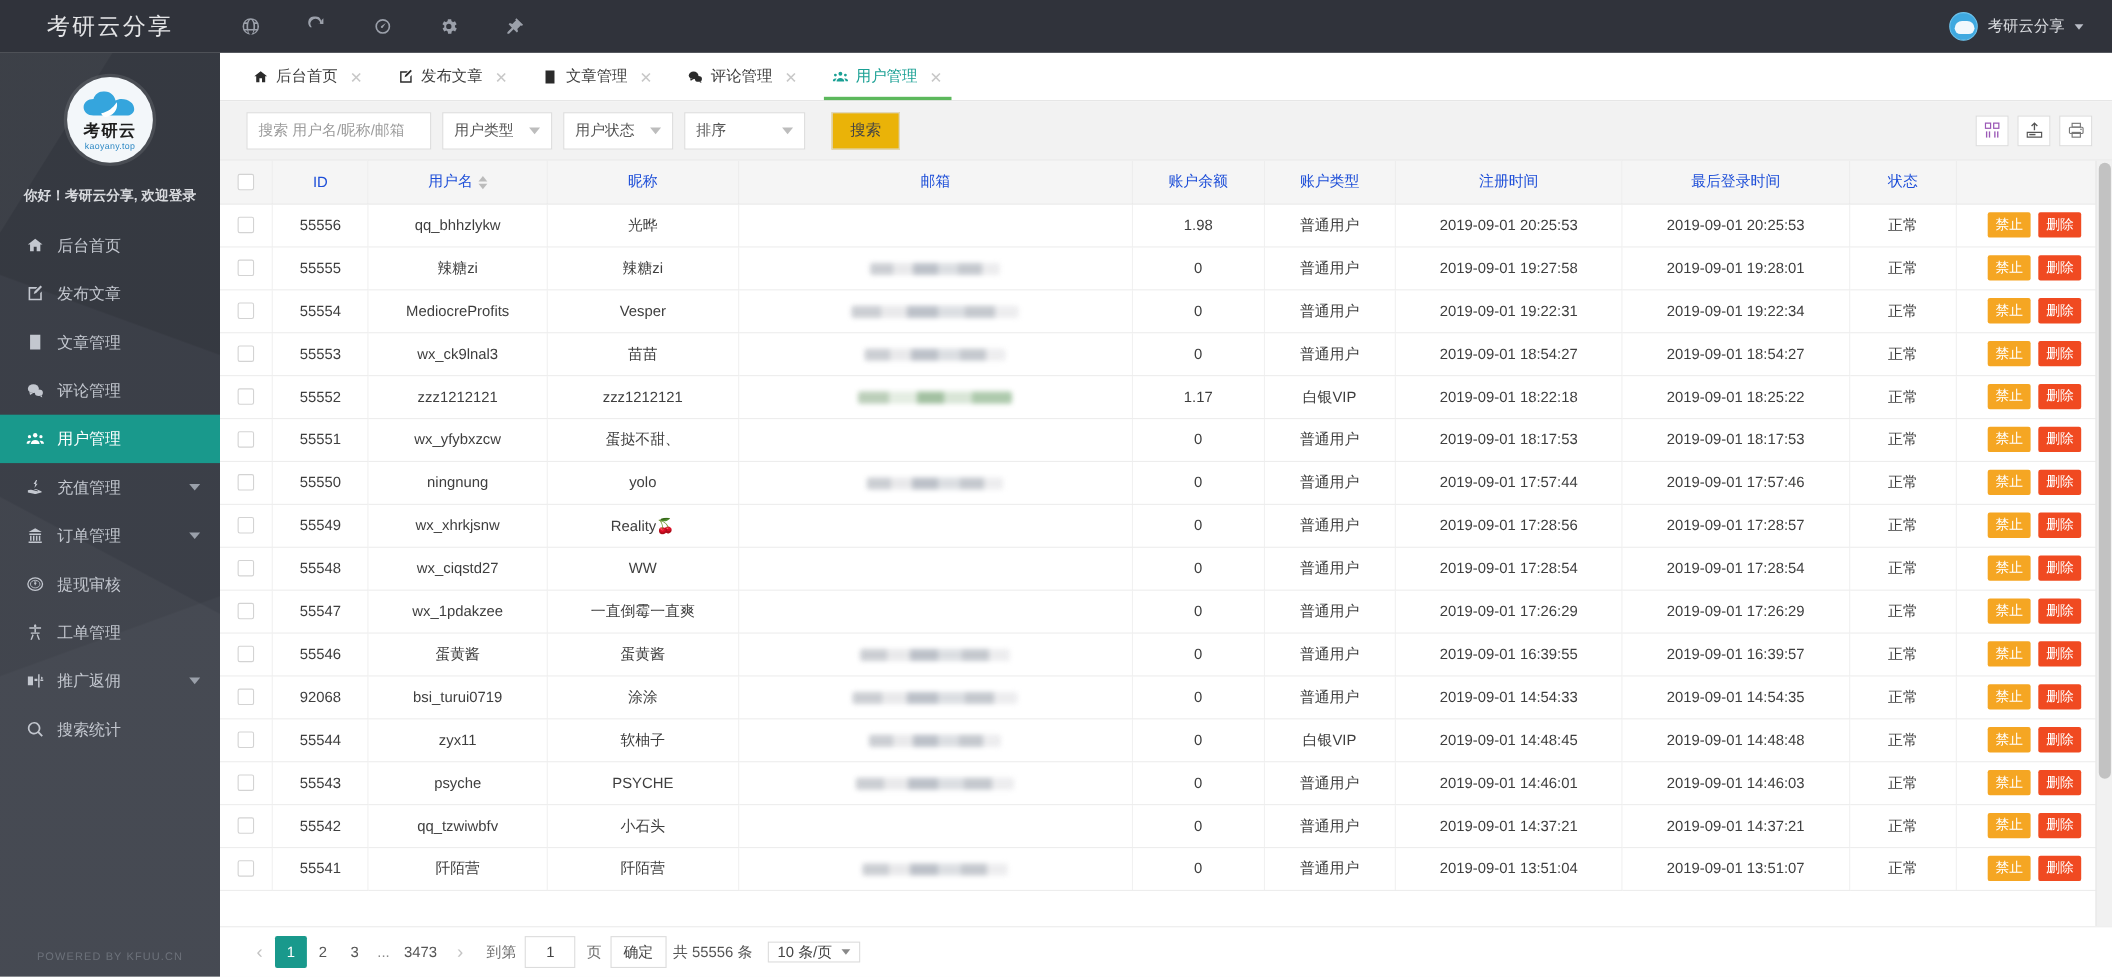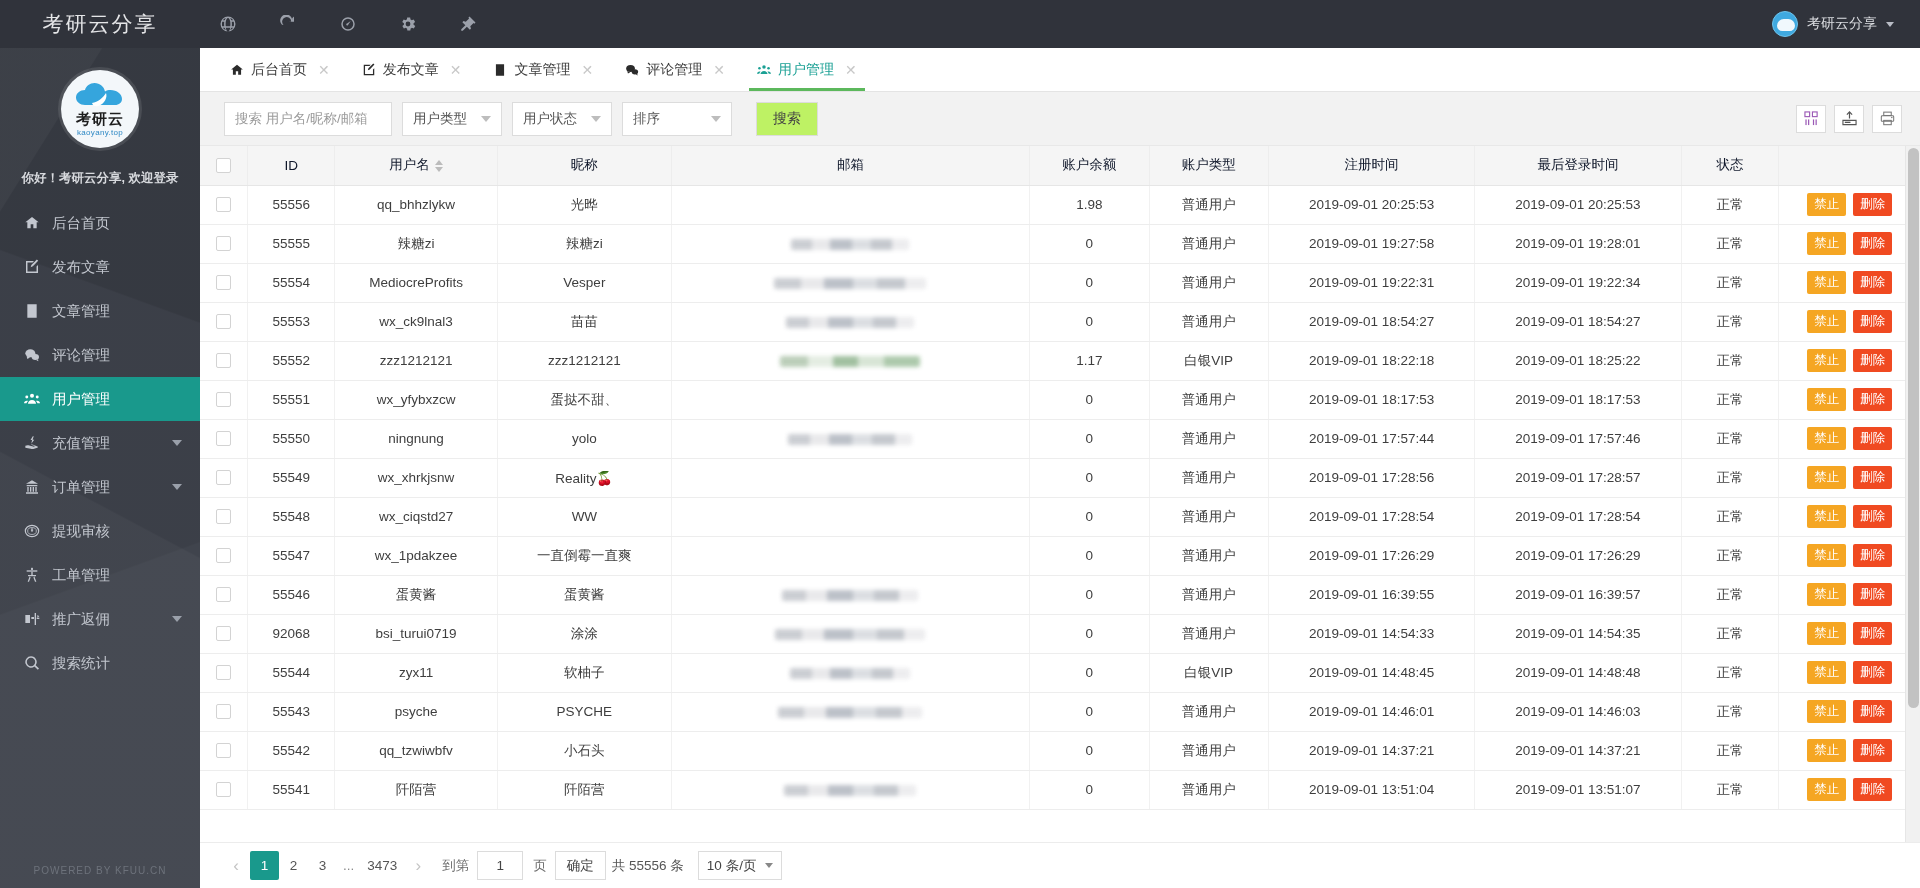--- a/index.html
+++ b/index.html
@@ -131,35 +131,35 @@
   .ctl .selcaret {
     width: 0; height: 0; border-left: 5px solid transparent; border-right: 5px solid transparent;
     border-top: 6px solid #bdbdbd; margin-left: 14px;
   }
   #q-search { width: 168px; margin-right: 10px; }
   #q-type   { width: 100px; margin-right: 10px; }
   #q-status { width: 100px; margin-right: 10px; }
   #q-sort   { width: 110px; margin-right: 24px; }
   #q-date   { width: 300px; margin-right: 12px; }
   #q-btn {
-    height: 34px; min-width: 62px; background: #bef264; border: 1px solid #dcdcdc;
+    height: 34px; min-width: 62px; background: #eab308; border: 1px solid #dcdcdc;
     font-size: 14px; color: #444; display: flex; align-items: center; justify-content: center; cursor: pointer;
   }
   #tb-spacer { flex: 1 1 auto; }
   .tb-icon {
     width: 30px; height: 28px; border: 1px solid #dcdcdc; background: #fff; margin-left: 8px;
     display: flex; align-items: center; justify-content: center; cursor: pointer;
   }
   .tb-icon svg { width: 15px; height: 15px; }
 
   
   #tablewrap { flex: 1 1 auto; min-height: 0; overflow: hidden; position: relative; }
   table { border-collapse: collapse; width: 100%; table-layout: fixed; }
   thead th {
-    background: #f5f5f5; color: #0f172a; font-size: 13.5px; font-weight: 400; height: 39px;
+    background: #f5f5f5; color: #1d4ed8; font-size: 13.5px; font-weight: 400; height: 39px;
     border-bottom: 1px solid #e6e6e6; border-right: 1px solid #ededed; text-align: center; padding: 0 4px;
   }
   thead th:last-child { border-right: none; }
   tbody td {
     height: 39px; font-size: 13.5px; color: #3e3e3e; text-align: center;
     border-bottom: 1px solid #ededed; border-right: 1px solid #f1f1f1; padding: 0 4px;
     white-space: nowrap; overflow: hidden;
   }
   tbody td:last-child { border-right: none; }
   .cbox {
@@ -202,21 +202,21 @@
   #pg-input {
     width: 46px; height: 29px; border: 1px solid #dcdcdc; text-align: center; font-size: 13.5px;
     color: #444; background: #fff; display: flex; align-items: center; justify-content: center;
   }
   #pg-confirm {
     height: 29px; border: 1px solid #dcdcdc; background: #fff; padding: 0 11px; 
     display: flex; align-items: center; font-size: 13.5px; color: #444; cursor: pointer;
   }
   #pg-total { margin-left: 6px; color: #555; }
   #pg-size {
-    height: 29px; border: 1px solid #dcdcdc; background: #fff; padding: 0 8px; margin-left: 14px;
+    height: 19px; border: 1px solid #dcdcdc; background: #fff; padding: 0 8px; margin-left: 14px;
     display: flex; align-items: center; gap: 9px; font-size: 13.5px; color: #444; cursor: pointer;
   }
   #pg-size .selcaret2 { width: 0; height: 0; border-left: 4px solid transparent; border-right: 4px solid transparent; border-top: 5px solid #888; }
 
   
   #scrollbar {
     position: absolute; right: 0; top: 0; width: 15px; bottom: 0; background: #f1f1f1; border-left: 1px solid #e6e6e6;
   }
   #scrollthumb { position: absolute; left: 2px; width: 11px; top: 2px; height: 560px; background: #c2c2c2; border-radius: 6px; }
 </style>

